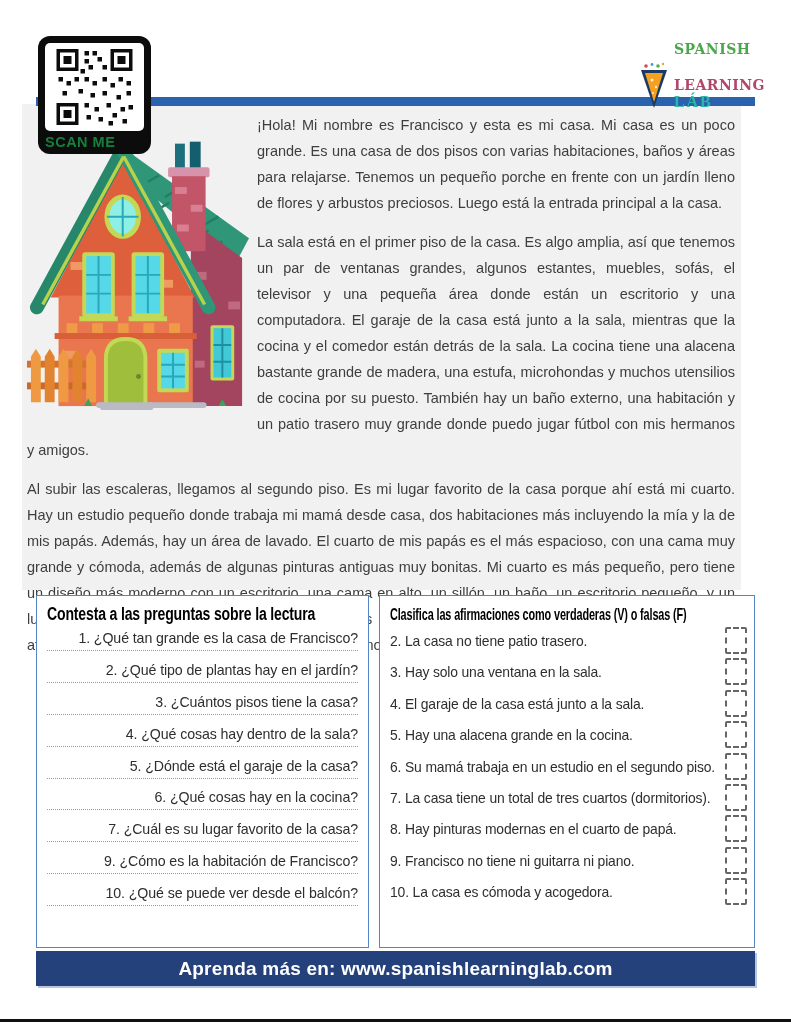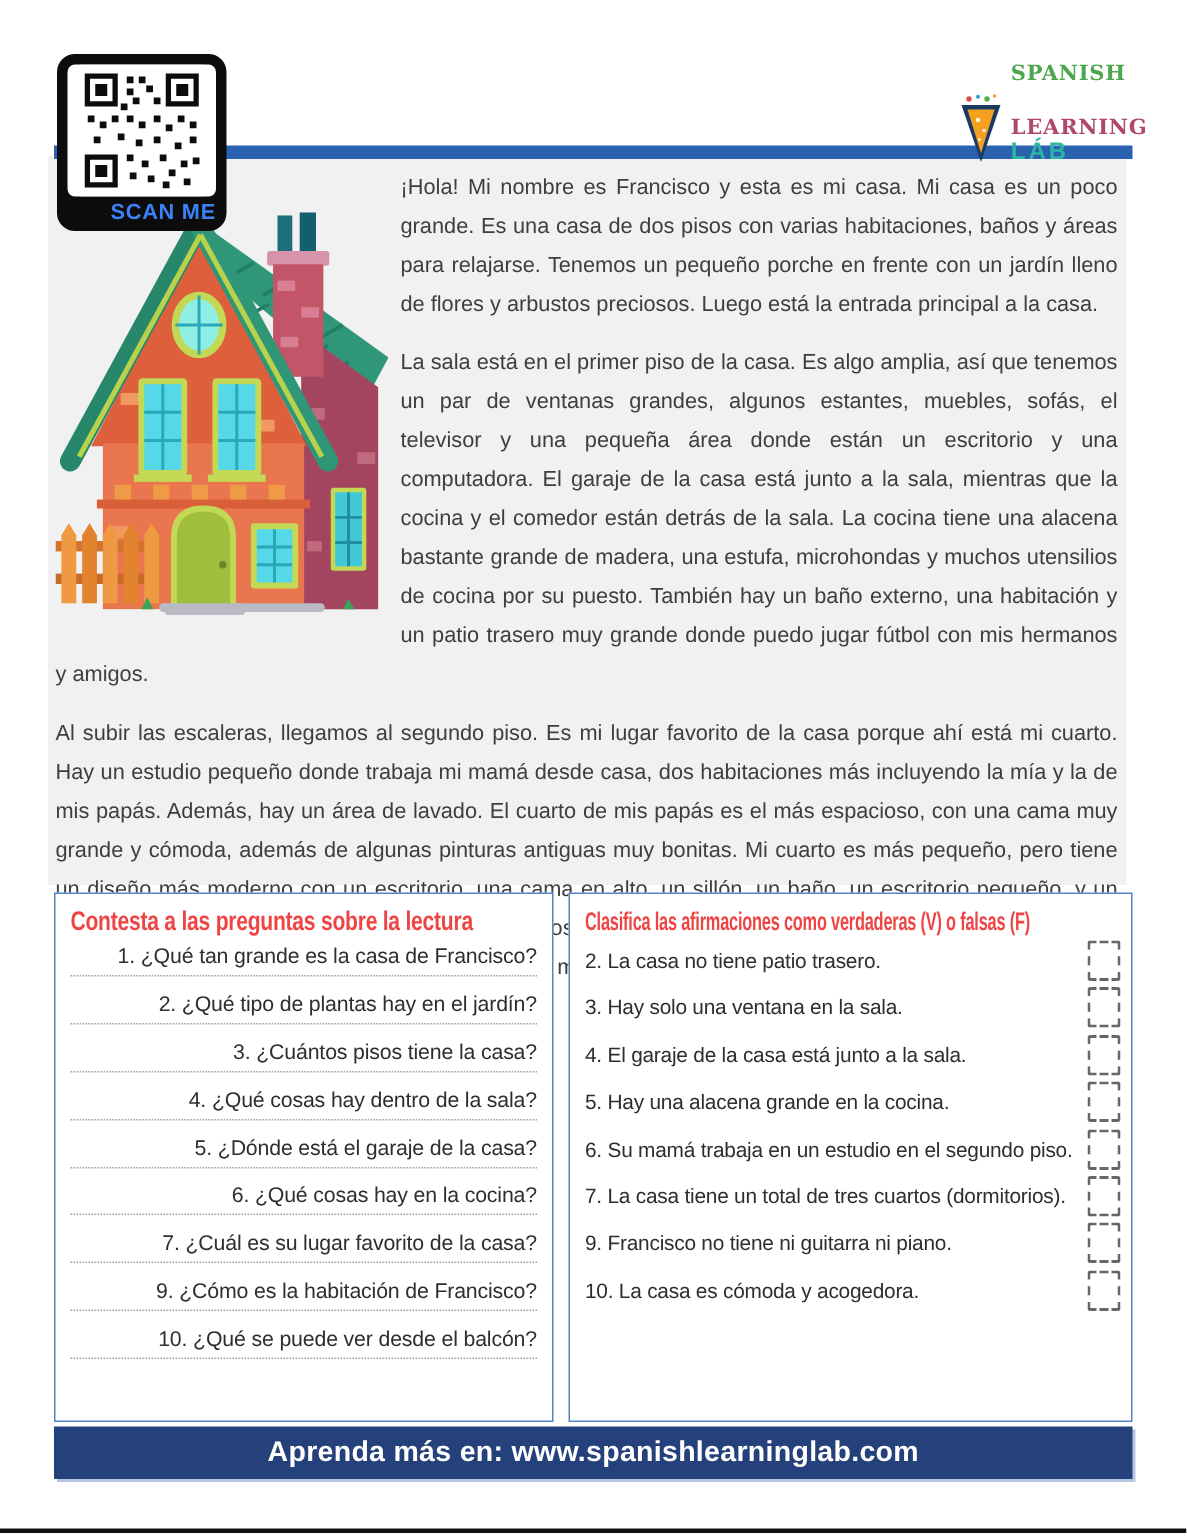--- a/index.html
+++ b/index.html
@@ -7,54 +7,54 @@
   body { width:791px; height:1024px; position:relative; font-family:"Liberation Sans", sans-serif; overflow:hidden; }
 
   .page { position:absolute; inset:0; background:#ffffff; }
 
   
   .qr {
     position:absolute; left:38px; top:36px; width:113px; z-index:6;
     background:#0c0c0c; border-radius:12px; padding:7px 7px 4px;
   }
   .qr svg { display:block; background:#ffffff; border-radius:5px; }
-  .qr-label { color:#3b82f6; font-weight:bold; font-size:14.5px; text-align:right; margin-top:3px; letter-spacing:.5px; }
+  .qr-label { color:#15803d; font-weight:bold; font-size:14.5px; text-align:left; margin-top:3px; letter-spacing:.5px; }
 
   .title {
     position:absolute; left:150px; right:145px; top:46px; text-align:center;
     font-family:"DejaVu Serif", serif; font-weight:bold; font-size:44px; color:#1e4b9b;
     white-space:nowrap; z-index:2;
   }
   .title span { display:inline-block; transform:scaleX(.84); transform-origin:center; letter-spacing:1px; }
 
   .logo { position:absolute; right:26px; top:38px; display:flex; gap:5px; align-items:flex-end; z-index:3; }
   .logo-text { line-height:1.08; padding-top:4px; }
   .logo-w1 { font-family:"DejaVu Serif", serif; font-weight:bold; font-size:14px; color:#4ca64c; letter-spacing:.5px; }
   .logo-w2 { font-family:"DejaVu Serif", serif; font-weight:bold; font-size:14px; color:#b0486a; letter-spacing:.5px;margin-top:21px; }
-  .logo-w3 { font-family:Liberation Sans, sans-serif; font-weight:bold; font-size:16px; color:#2cb5a5; letter-spacing:2px; }
+  .logo-w3 { font-family:Liberation Serif, serif; font-weight:bold; font-size:16px; color:#2cb5a5; letter-spacing:2px; }
 
   .rule { position:absolute; left:36px; width:719px; top:97px; height:9px; background:#2a62b0; z-index:1; }
 
   
   .reading {
-    position:absolute; left:32px; top:104px; width:719px; height:486px;
+    position:absolute; left:22px; top:104px; width:719px; height:486px;
     background:#f1f1f1; padding:8px 6px 0 5px; z-index:0;
   }
   .house { float:left; width:222px; height:302px; margin:2px 8px 4px 0; }
   .house svg { width:100%; height:100%; display:block; }
   .reading p {
     font-size:14.5px; line-height:26px; color:#3e3e3e; text-align:justify;
     margin:0 0 13px 0;
   }
 
   
   .box { position:absolute; top:595px; height:353px; background:#ffffff; border:1px solid #5585c5; padding:7px 10px 0; }
   .box-left  { left:36px;  width:333px; }
   .box-right { left:379px; width:376px; }
-  .box h2 { font-size:18px; font-weight:bold; color:#ef4444; white-space:nowrap; margin:1px 0 5px; }
+  .box h2 { font-size:18px; font-weight:bold; color:#000000; white-space:nowrap; margin:1px 0 5px; }
   .box h2 span { display:inline-block; transform-origin:left center; letter-spacing:-.2px; }
   .box-left  h2 span { transform:scaleX(.78); }
   .box-right h2 span { font-size:17px; transform:scaleX(.64); }
 
   .q-item { height:31.9px;text-align:right; }
   .q-text { display:block; font-size:14.2px; color:#2e2e2e; white-space:nowrap; letter-spacing:-.1px; }
   .answer-line { display:block; margin-top:4px; border-bottom:1.5px dotted #9c9c9c; height:0; }
 
   .tf-item { position:relative; height:31.4px; padding-top:2px; }
   .tf-text { font-size:13.9px; color:#2e2e2e; white-space:nowrap; letter-spacing:-.15px; }
@@ -264,20 +264,21 @@
   </section>
 
   <section class="box box-right">
     <h2><span>Clasifica las afirmaciones como verdaderas (V) o falsas (F)</span></h2>
     <div class="tf-item"><span class="tf-text">2. La casa no tiene patio trasero.</span><span class="tf-box"></span></div>
     <div class="tf-item"><span class="tf-text">3. Hay solo una ventana en la sala.</span><span class="tf-box"></span></div>
     <div class="tf-item"><span class="tf-text">4. El garaje de la casa está junto a la sala.</span><span class="tf-box"></span></div>
     <div class="tf-item"><span class="tf-text">5. Hay una alacena grande en la cocina.</span><span class="tf-box"></span></div>
     <div class="tf-item"><span class="tf-text">6. Su mamá trabaja en un estudio en el segundo piso.</span><span class="tf-box"></span></div>
     <div class="tf-item"><span class="tf-text">7. La casa tiene un total de tres cuartos (dormitorios).</span><span class="tf-box"></span></div>
+    <div class="tf-item"><span class="tf-text">8. Hay pinturas modernas en el cuarto de papá.</span><span class="tf-box"></span></div>
     <div class="tf-item"><span class="tf-text">9. Francisco no tiene ni guitarra ni piano.</span><span class="tf-box"></span></div>
     <div class="tf-item"><span class="tf-text">10. La casa es cómoda y acogedora.</span><span class="tf-box"></span></div>
   </section>
 
   <footer class="footer">
     <span>Aprenda más en: www.spanishlearninglab.com</span>
   </footer>
 
   <div class="bottom-edge"></div>
 </div>

